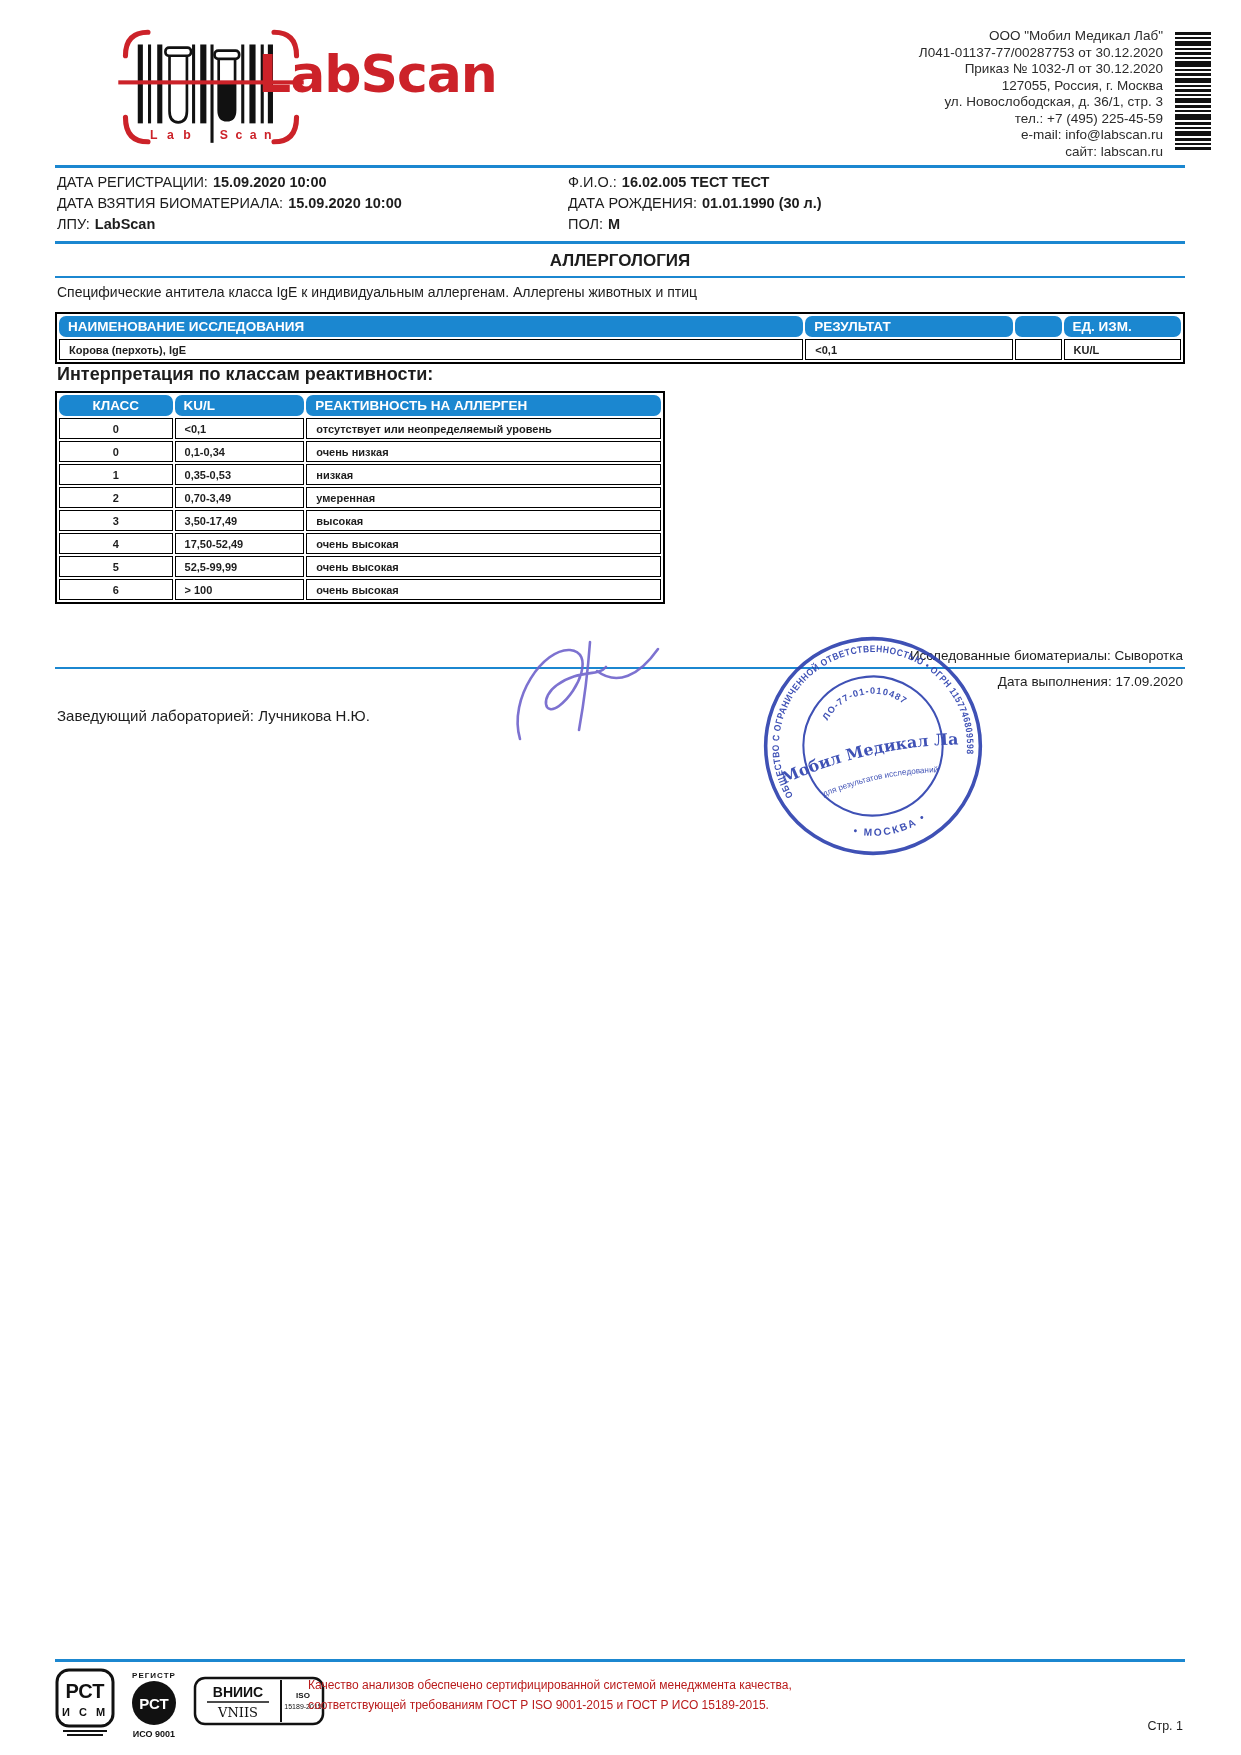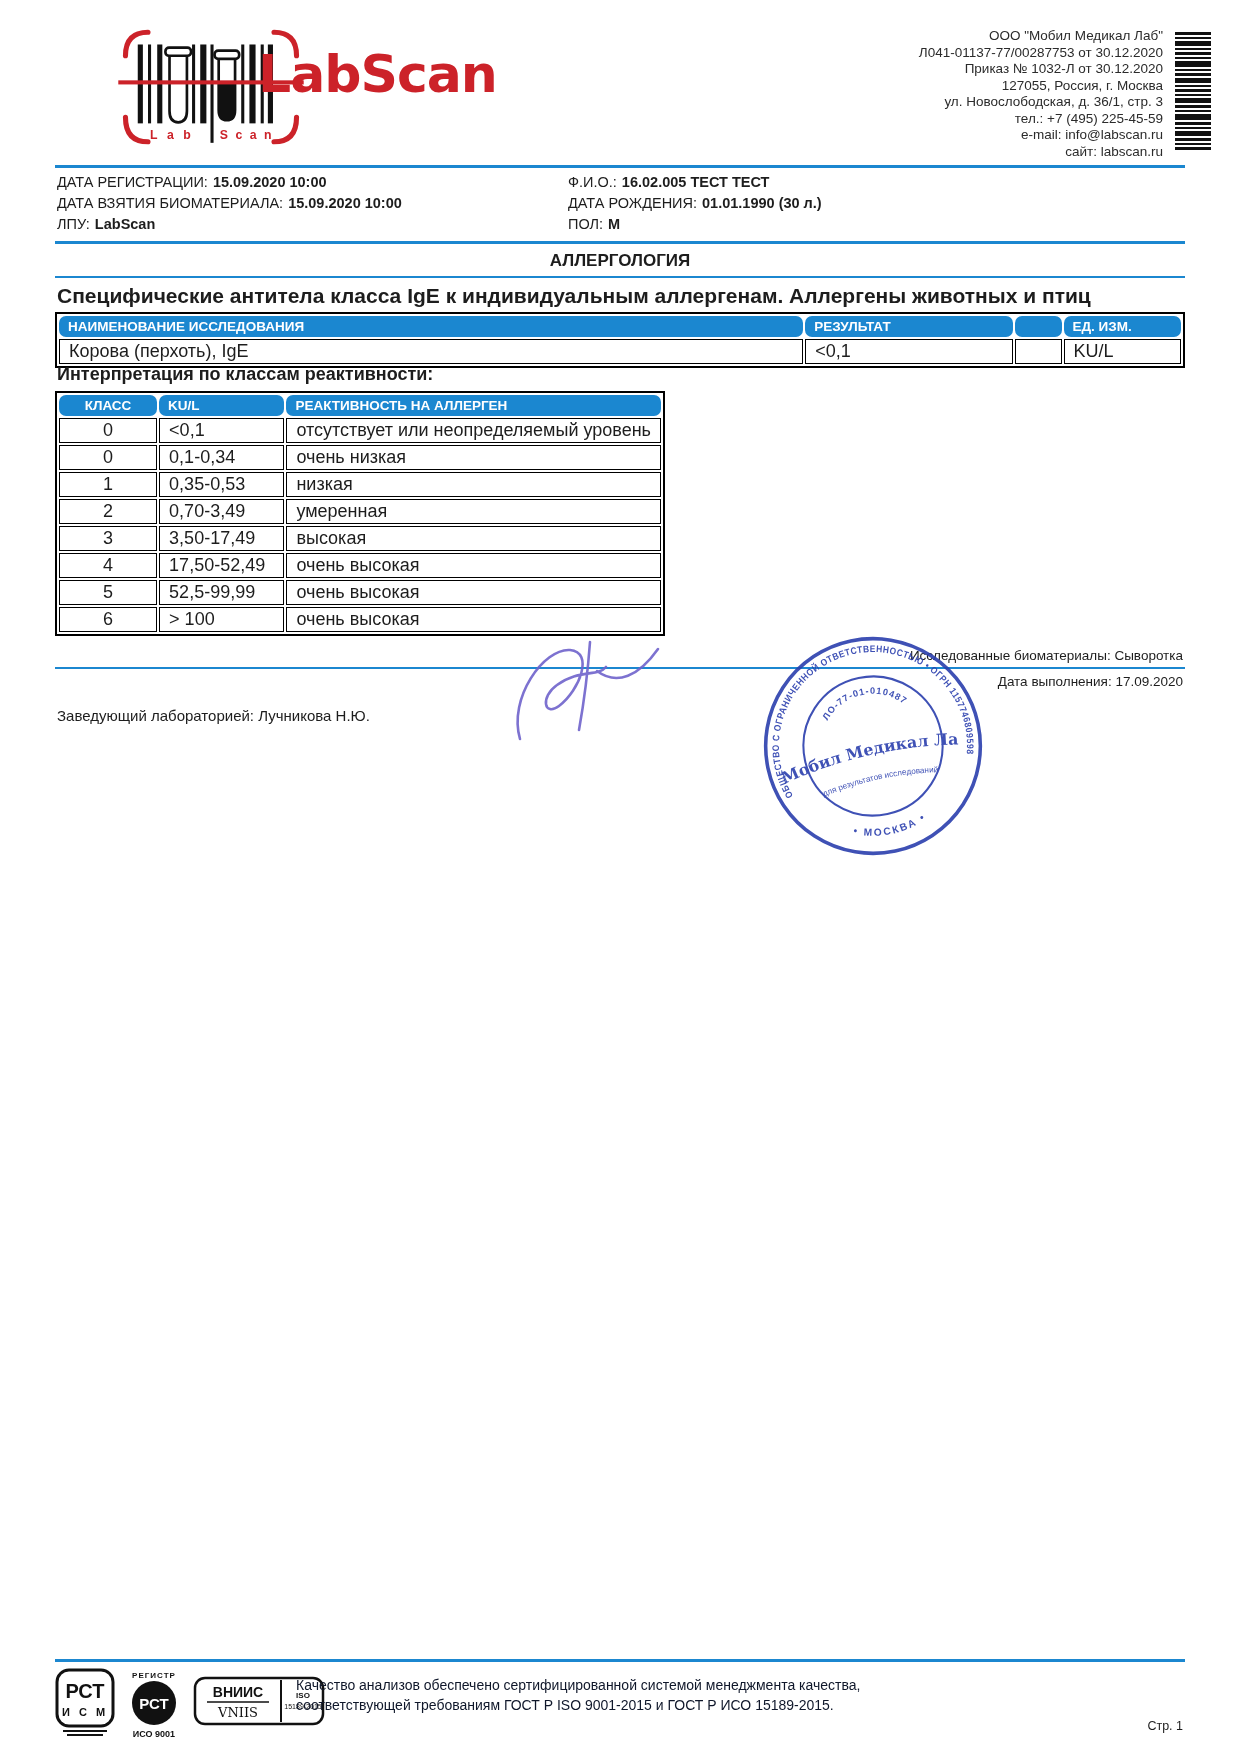--- a/index.html
+++ b/index.html
@@ -14,41 +14,41 @@
   .company{position:absolute;right:78px;top:28px;text-align:right;font-size:13.5px;
            line-height:16.5px;color:#2b2b2b;}
 
   
   .pi{font-size:14.5px;line-height:21px;}
   .pi .lbl{font-weight:400;}
   .pi .val{font-weight:700;margin-left:5px;}
 
   .sec-title{position:absolute;left:55px;top:251px;width:1130px;text-align:center;
              font-weight:700;font-size:17px;}
-  .subtitle{position:absolute;left:57px;top:284px;font-weight:700;font-size:21px;}
+  .subtitle{position:absolute;left:57px;top:284px;font-weight:400;font-size:14px;}
 
   table.doc{border-collapse:separate;border-spacing:2px;border:2px solid #000;background:#fff;}
   table.doc th{background:#1b87d0;color:#fff;font-size:13.5px;font-weight:700;
                text-align:left;padding:2px 9px;height:17px;white-space:nowrap;border-radius:7px;}
-  table.doc td{border:1px solid #000;font-size:18px;padding:1px 9px;height:17px;white-space:nowrap;}
+  table.doc td{border:1px solid #000;font-size:11px;padding:1px 9px;height:17px;white-space:nowrap;font-weight:bold;}
   table.doc th.c,table.doc td.c{text-align:center;padding:1px 2px;}
 
   .interp-head{position:absolute;left:57px;top:364px;font-weight:700;font-size:18px;}
 
   .r-small{font-size:13.5px;color:#1d1d1d;}
   .labhead{position:absolute;left:57px;top:707px;font-size:15px;}
 
   .stamp-wrap{position:absolute;left:758px;top:631px;width:230px;height:230px;
               transform:rotate(-12deg);opacity:.9;}
   .sig-wrap{position:absolute;left:500px;top:636px;width:175px;height:115px;}
 
   .disclaimer{position:absolute;left:55px;top:1641px;width:1130px;text-align:center;
               font-size:11.8px;color:#222;}
   .badges{position:absolute;left:55px;top:1668px;display:flex;align-items:flex-start;gap:10px;}
-  .quality{position:absolute;left:296px;top:1676px;font-size:14px;line-height:19.5px;color:#0f172a;}
+  .quality{position:absolute;left:308px;top:1676px;font-size:12px;line-height:19.5px;color:#b91c1c;}
   .pagenum{position:absolute;right:58px;top:1719px;font-size:12.5px;}
 </style>
 </head>
 <body>
 
 <div class="page">
 
   <svg class="abs" style="left:116px;top:24px" width="190" height="126" viewBox="0 0 185 123">
     <g stroke="#cc2229" stroke-width="5" fill="none" stroke-linecap="round">
       <path d="M31,8 Q9,8 9,31"></path>

